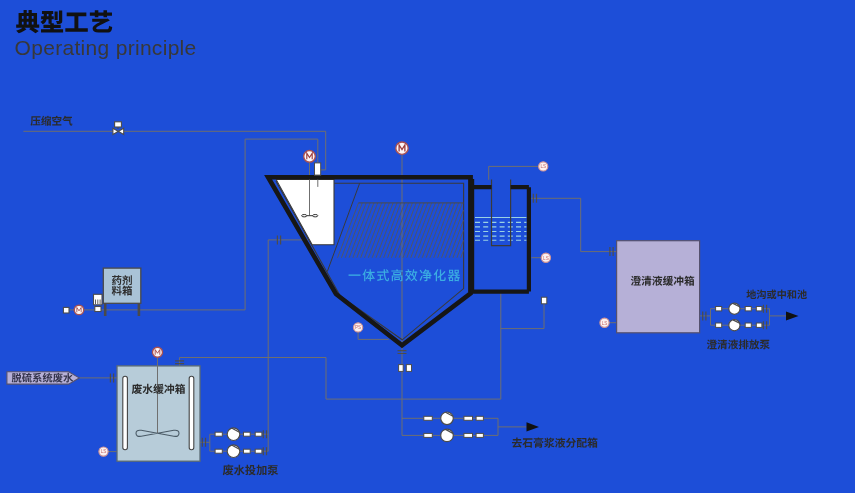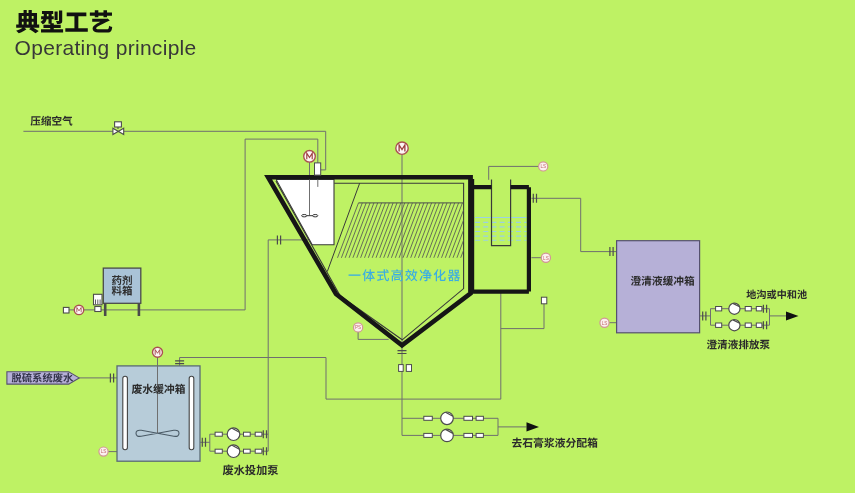--- a/index.html
+++ b/index.html
@@ -1,15 +1,15 @@
 <!DOCTYPE html>
 <html><head><meta charset="utf-8">
 <style>
 html,body{margin:0;padding:0;background:#fff;}
-#c{position:relative;width:855px;height:493px;background:#bef264;overflow:hidden;}
+#c{position:relative;width:855px;height:493px;background:#1d4ed8;overflow:hidden;}
 </style></head>
 <body>
 <div id="c">
 <svg width="855" height="493" viewBox="0 0 855 493">
 <defs>
         <path id="g4e2d" d="M88 676H914V174H788V558H208V169H88ZM150 342H858V224H150ZM434 850H561V-89H434Z"></path>
         <path id="g51b2" d="M331 671H944V190H820V550H449V185H331ZM572 849H693V-90H572ZM387 352H873V231H387ZM46 703 132 786Q161 764 195 737Q228 710 258 682Q287 655 305 631L213 538Q197 562 169 591Q141 620 108 649Q76 679 46 703ZM27 79Q52 118 84 170Q115 222 147 282Q179 341 207 400L303 326Q278 272 250 216Q223 161 195 107Q166 53 138 4Z"></path>
         <path id="g5206" d="M195 482H736V364H195ZM696 482H822Q822 482 822 472Q822 463 822 450Q822 438 821 430Q817 319 812 239Q807 159 800 105Q794 52 785 20Q776 -12 763 -28Q744 -52 722 -62Q700 -71 672 -75Q646 -79 605 -79Q565 -80 520 -78Q518 -51 508 -17Q497 18 481 43Q522 39 558 38Q594 38 613 38Q640 38 653 51Q665 64 673 108Q681 153 687 239Q692 325 696 461ZM307 837 437 800Q402 714 354 633Q306 553 250 484Q194 416 134 366Q124 379 105 397Q86 415 66 433Q47 450 32 461Q90 503 143 563Q195 622 237 692Q280 762 307 837ZM688 839Q712 791 744 740Q776 690 815 642Q853 594 893 552Q934 510 973 477Q958 466 940 448Q921 430 904 411Q887 392 876 375Q836 414 795 463Q753 511 714 567Q675 622 639 680Q604 738 576 795ZM365 448H492Q484 364 468 285Q452 206 415 135Q379 65 311 7Q243 -51 133 -93Q126 -76 113 -57Q101 -37 86 -18Q71 1 57 14Q157 46 216 93Q275 140 305 197Q335 254 347 318Q359 382 365 448Z"></path>
         <path id="g5242" d="M648 723H755V189H648ZM833 844H938V48Q938 2 928 -23Q917 -49 890 -62Q862 -75 818 -80Q773 -85 710 -84Q707 -60 696 -28Q686 4 674 27Q719 26 757 26Q795 26 809 26Q823 26 828 31Q833 36 833 49ZM50 742H609V639H50ZM406 330H513V-83H406ZM429 686 540 668Q505 566 441 495Q377 423 287 378Q198 333 84 305Q80 317 70 335Q60 353 49 371Q37 388 28 399Q131 419 213 454Q294 490 349 547Q405 603 429 686ZM166 331H273V215Q273 178 266 137Q259 96 240 55Q222 14 185 -23Q149 -60 89 -89Q82 -77 69 -63Q57 -48 43 -34Q29 -20 18 -12Q84 20 116 60Q147 99 157 141Q166 183 166 218ZM98 553 164 631Q221 605 282 575Q344 544 403 512Q463 480 517 450Q570 420 612 396L546 308Q506 334 453 366Q399 397 339 430Q279 463 217 495Q155 526 98 553ZM242 820 345 855Q367 827 388 792Q409 758 420 732L312 690Q303 717 283 754Q263 790 242 820Z"></path>
         <path id="g52a0" d="M613 116H869V1H613ZM50 670H416V553H50ZM559 735H923V-62H803V619H674V-69H559ZM387 670H503Q503 670 503 660Q503 649 503 636Q503 623 502 615Q499 455 496 343Q492 230 488 158Q483 86 475 45Q467 4 455 -13Q438 -38 420 -49Q402 -60 377 -65Q355 -70 323 -70Q291 -71 256 -69Q255 -43 246 -9Q237 26 222 51Q252 49 277 48Q302 47 316 47Q327 47 335 51Q343 55 350 66Q358 77 364 112Q370 147 374 214Q378 281 381 387Q384 492 387 644ZM169 835H287Q287 687 283 553Q278 418 262 300Q246 182 210 83Q173 -15 108 -90Q99 -75 84 -58Q69 -41 52 -26Q35 -11 20 -2Q67 51 95 118Q124 184 139 263Q155 342 161 433Q167 523 168 625Q169 726 169 835Z"></path>

